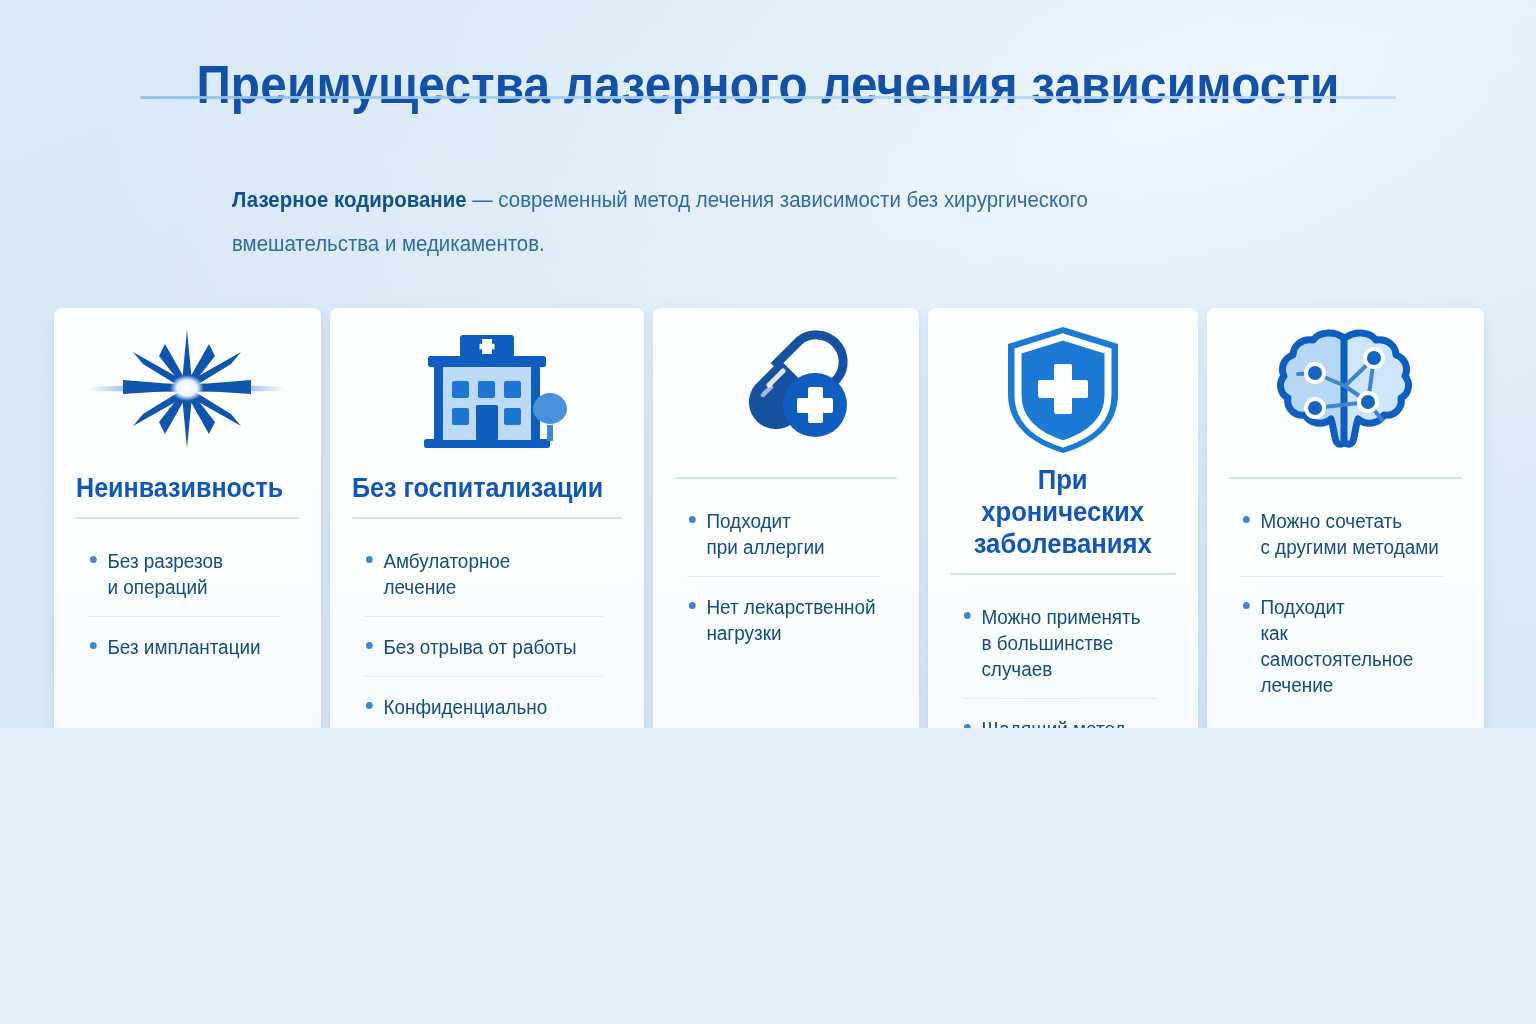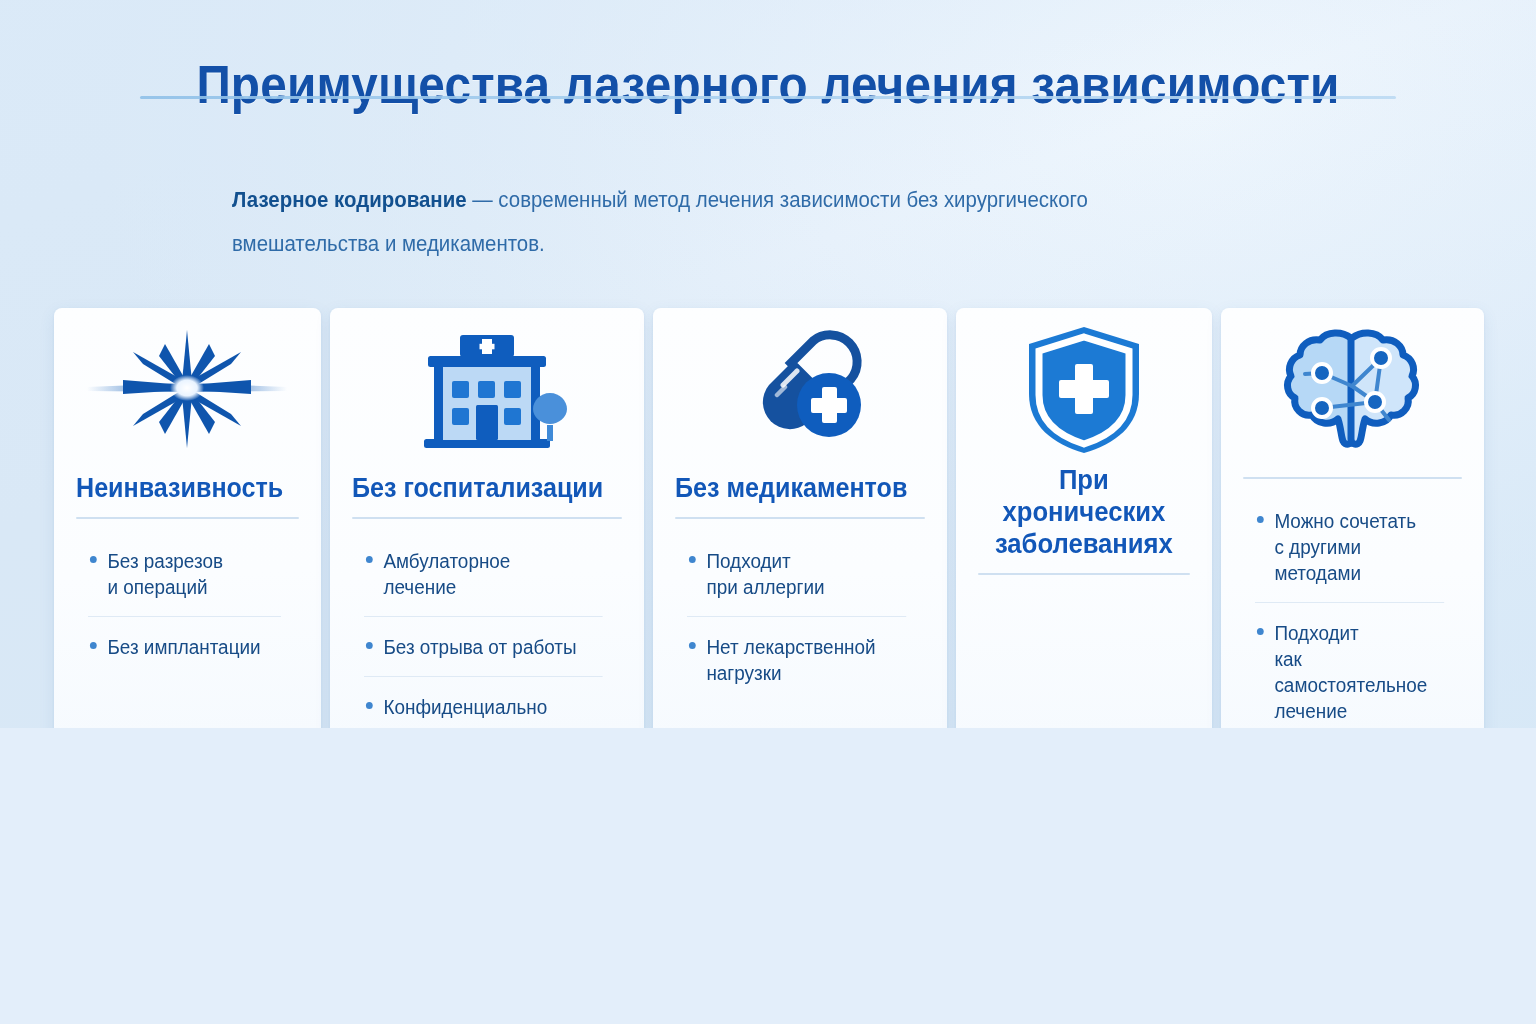--- a/index.html
+++ b/index.html
@@ -192,43 +192,44 @@
         <svg width="150" height="120" viewBox="0 0 150 120">
           <path d="M88 12a27 27 0 0 1 38 38l-22 22-38-38z" fill="none" stroke="#15519f" stroke-width="9"></path>
           <path d="M66 34l38 38-22 22a27 27 0 0 1-38-38z" fill="#15519f"></path>
           <path d="M58 56l14-14" stroke="#ffffff" stroke-width="5" stroke-linecap="round" opacity=".85"></path>
           <path d="M52 66l8-8" stroke="#ffffff" stroke-width="4.5" stroke-linecap="round" opacity=".6"></path>
           <circle cx="104" cy="76" r="32" fill="#0f5dbe"></circle>
           <rect x="97" y="58" width="15" height="36" rx="2" fill="#ffffff"></rect>
           <rect x="86" y="69" width="36" height="15" rx="2" fill="#ffffff"></rect>
         </svg>
       </div>
-      <div class="title-box">
-        <h2 class="card-title">Без медикаментов</h2>
-      </div>
       <div class="title-sep"></div>
       <ul class="bullets">
         <li>Подходит<br>при аллергии</li>
         <li>Нет лекарственной<br>нагрузки</li>
       </ul>
     </div>
 
     <div class="card c4">
       <div class="icon-wrap">
         <svg width="126" height="132" viewBox="0 0 126 132">
           <path d="M63 4 118 21v50c0 32-24 50-55 59C32 121 8 103 8 71V21z" fill="#1c7ad4"></path>
           <path d="M63 14 108 28v44c0 26-20 41-45 49-25-8-45-23-45-49V28z" fill="none" stroke="#ffffff" stroke-width="7"></path>
           <rect x="54" y="41" width="18" height="50" rx="2" fill="#ffffff"></rect>
           <rect x="38" y="57" width="50" height="18" rx="2" fill="#ffffff"></rect>
         </svg>
       </div>
       <div class="title-box">
         <h2 class="card-title">При хронических заболеваниях</h2>
       </div>
       <div class="title-sep"></div>
+      <ul class="bullets">
+        <li>Можно применять<br>в большинстве случаев</li>
+        <li>Щадящий метод</li>
+      </ul>
     </div>
 
     <div class="card c5">
       <div class="icon-wrap">
         <svg width="150" height="122" viewBox="0 0 150 122">
           <path d="M74 10c-9-7-24-7-31 2-11-2-20 6-20 15-9 3-13 13-9 21-6 7-4 18 4 22-2 10 7 19 17 17 5 9 18 11 26 4 3 9 3 17 5 22 2 5 9 4 9-2V10z" fill="#b6d8f6" stroke="#0f5dbe" stroke-width="7" stroke-linejoin="round"></path>
           <path d="M75 10c9-7 24-7 31 2 11-2 20 6 20 15 9 3 13 13 9 21 6 7 4 18-4 22 2 10-7 19-17 17-5 9-18 11-26 4-3 9-3 17-5 22-2 5-9 4-9-2V10z" fill="#cfe5fa" stroke="#0f5dbe" stroke-width="7" stroke-linejoin="round"></path>
           <g stroke="#3f86cf" stroke-width="4" fill="none" stroke-linecap="round">
             <path d="M45 45 L75 58"></path>
             <path d="M75 58 L104 30"></path>

